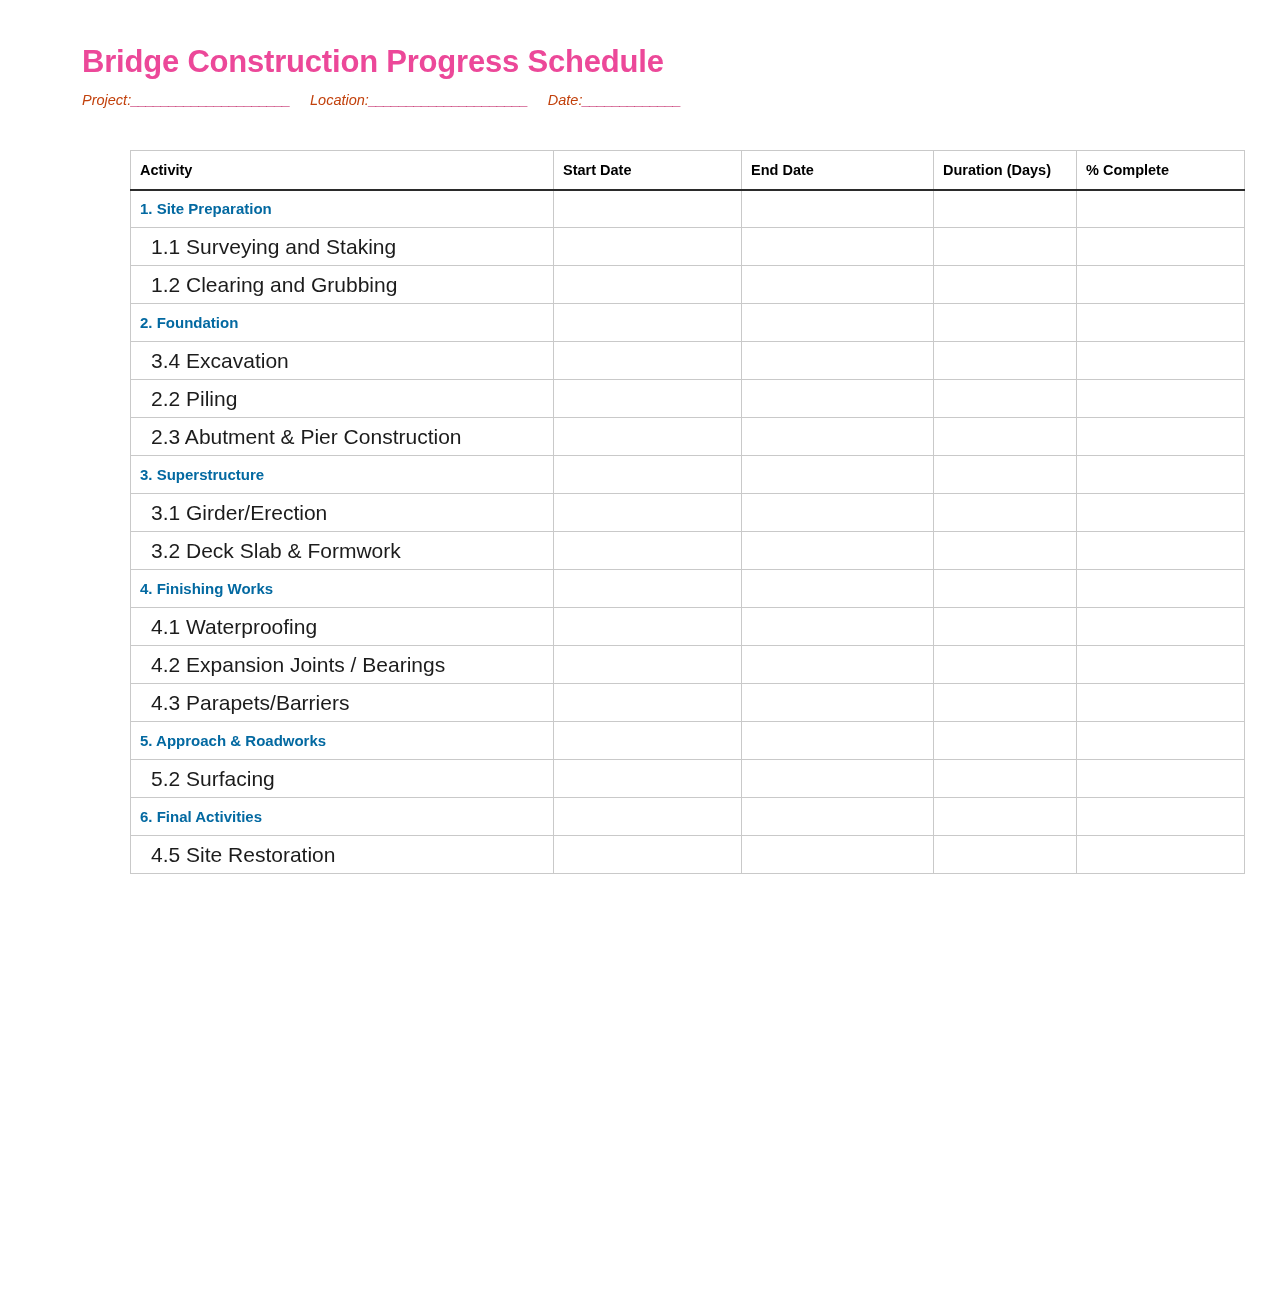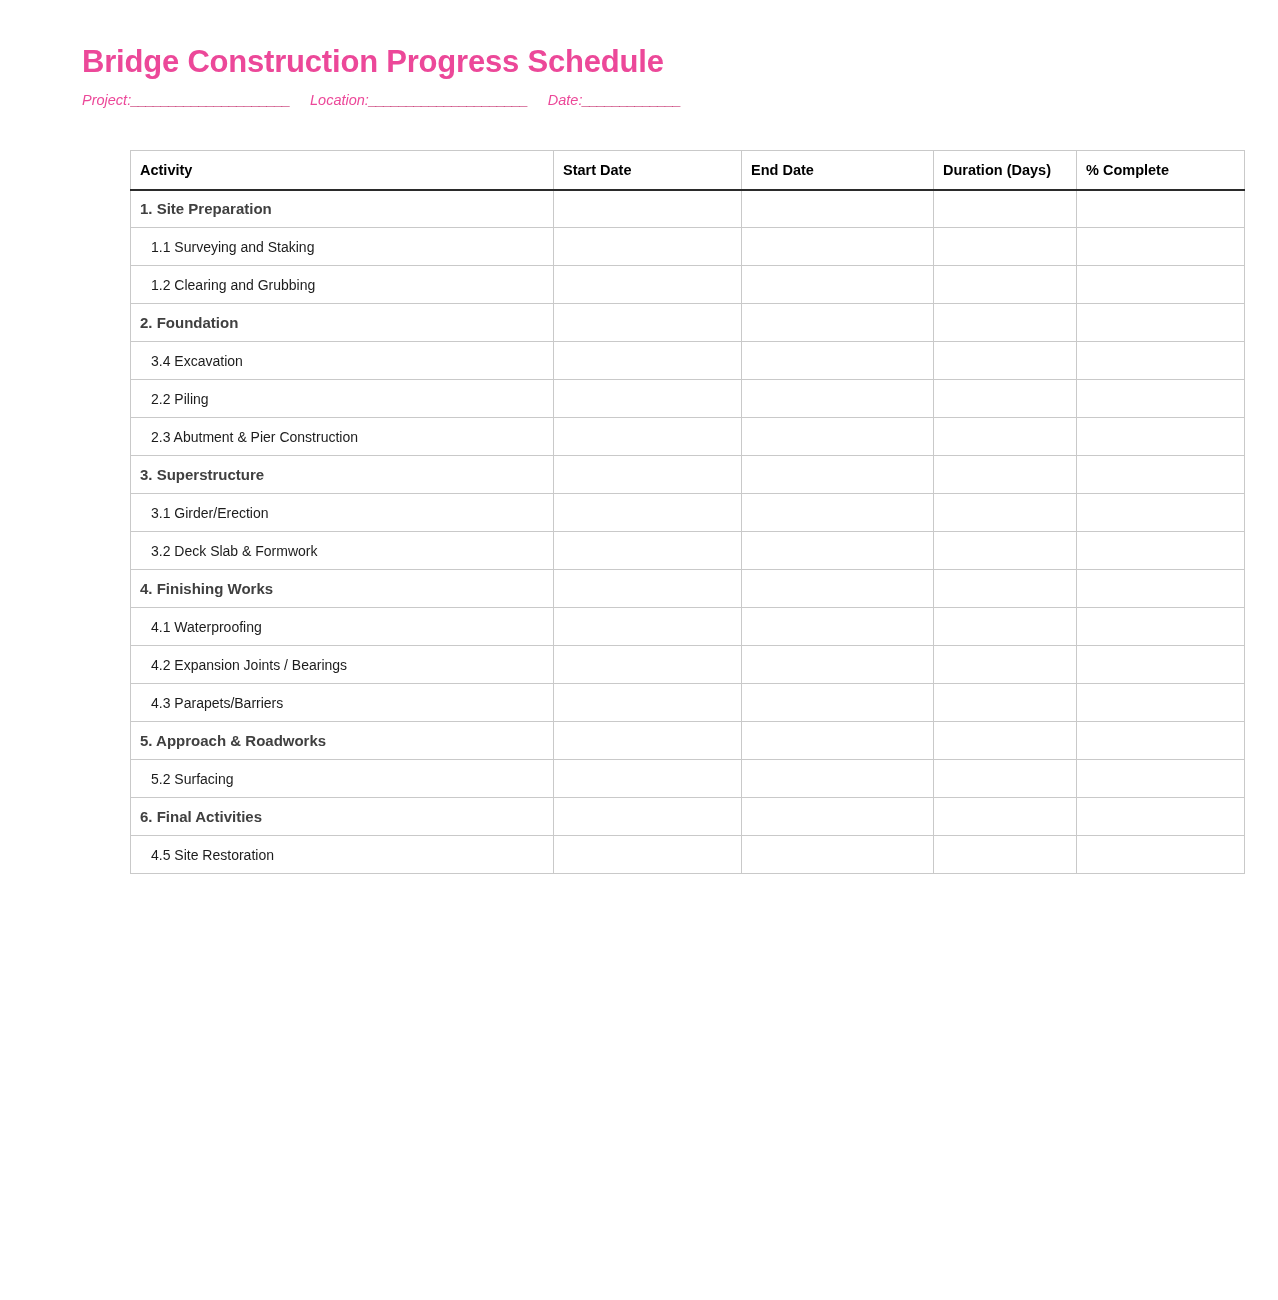--- a/index.html
+++ b/index.html
@@ -44,21 +44,21 @@
     color: #8a8a8a;
     line-height: 20px;
     white-space: nowrap;
   }
   .meta-field {
     display: inline-block;
     margin-right: 20px;
   }
   .meta-label {
     font-style: italic;
-    color: #ec4899;
+    color: #c2410c;
   }
   .meta-blank {
     font-style: italic;
     color: #be185d;
     letter-spacing: -0.5px;
   }
   
   .schedule-table-wrap {
     position: absolute;
     left: 82px;
@@ -94,27 +94,27 @@
   }
   table.schedule thead th {
     font-weight: bold;
     font-size: 14.5px;
     color: #000000;
     height: 39px;
     border-bottom: 2px solid #2b2b2b;
     padding-left: 9px;
   }
   table.schedule tbody td.activity-cell {
-    font-size: 14px;
+    font-size: 21px;
     color: #1c1c1c;
   }
   table.schedule tbody tr.section-row td.activity-cell {
     font-weight: bold;
     font-size: 15px;
-    color: #404040;
+    color: #0369a1;
     padding-left: 9px;
   }
   table.schedule tbody tr.sub-row td.activity-cell {
     padding-left: 20px;
   }
   table.schedule tbody td.fill-cell {
     background: #ffffff;
   }
 </style>
 </head>

